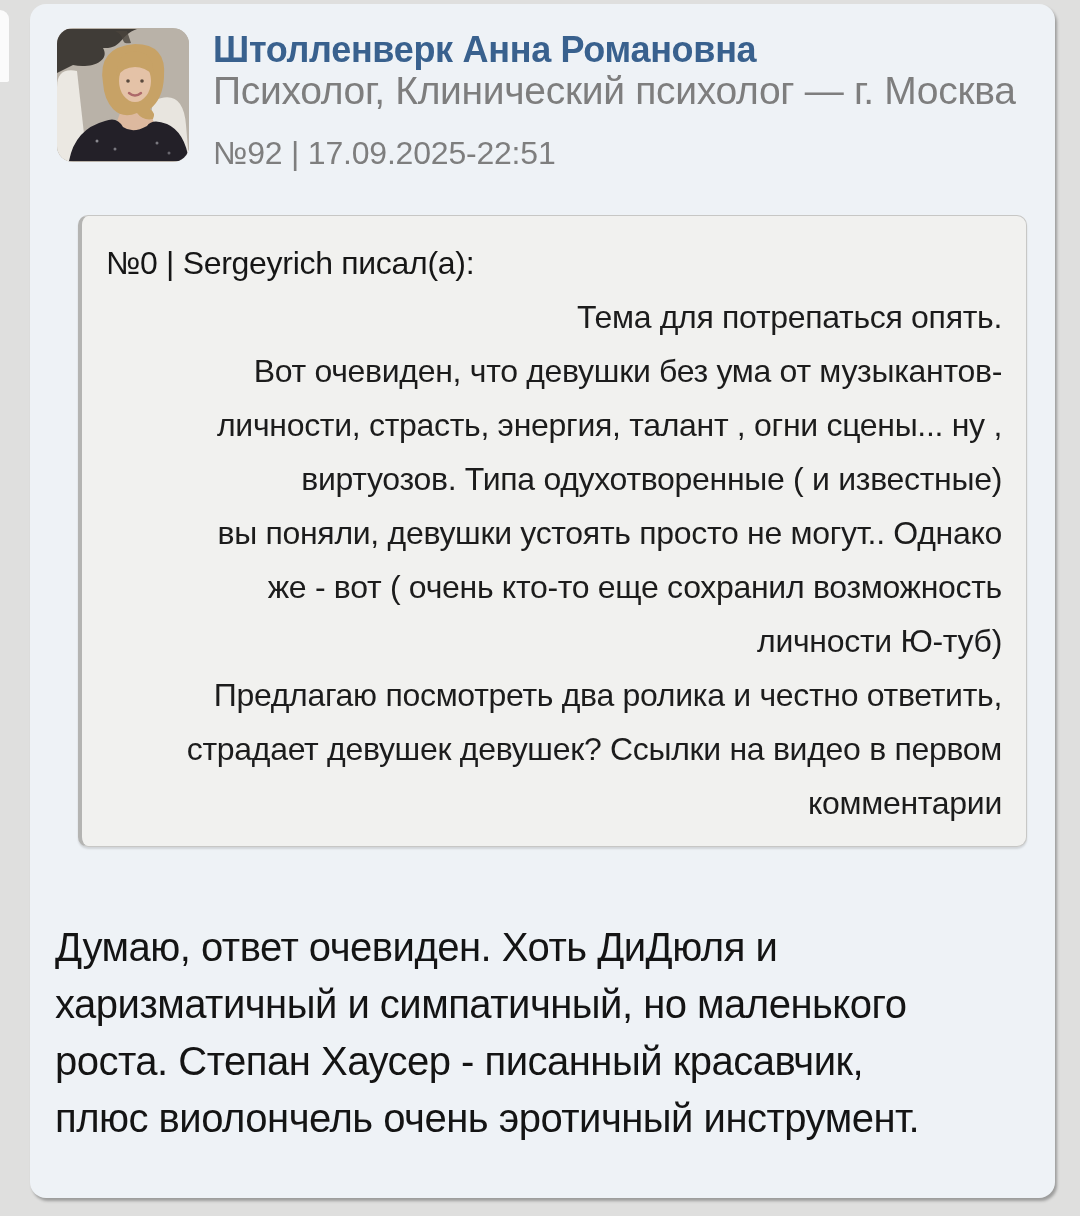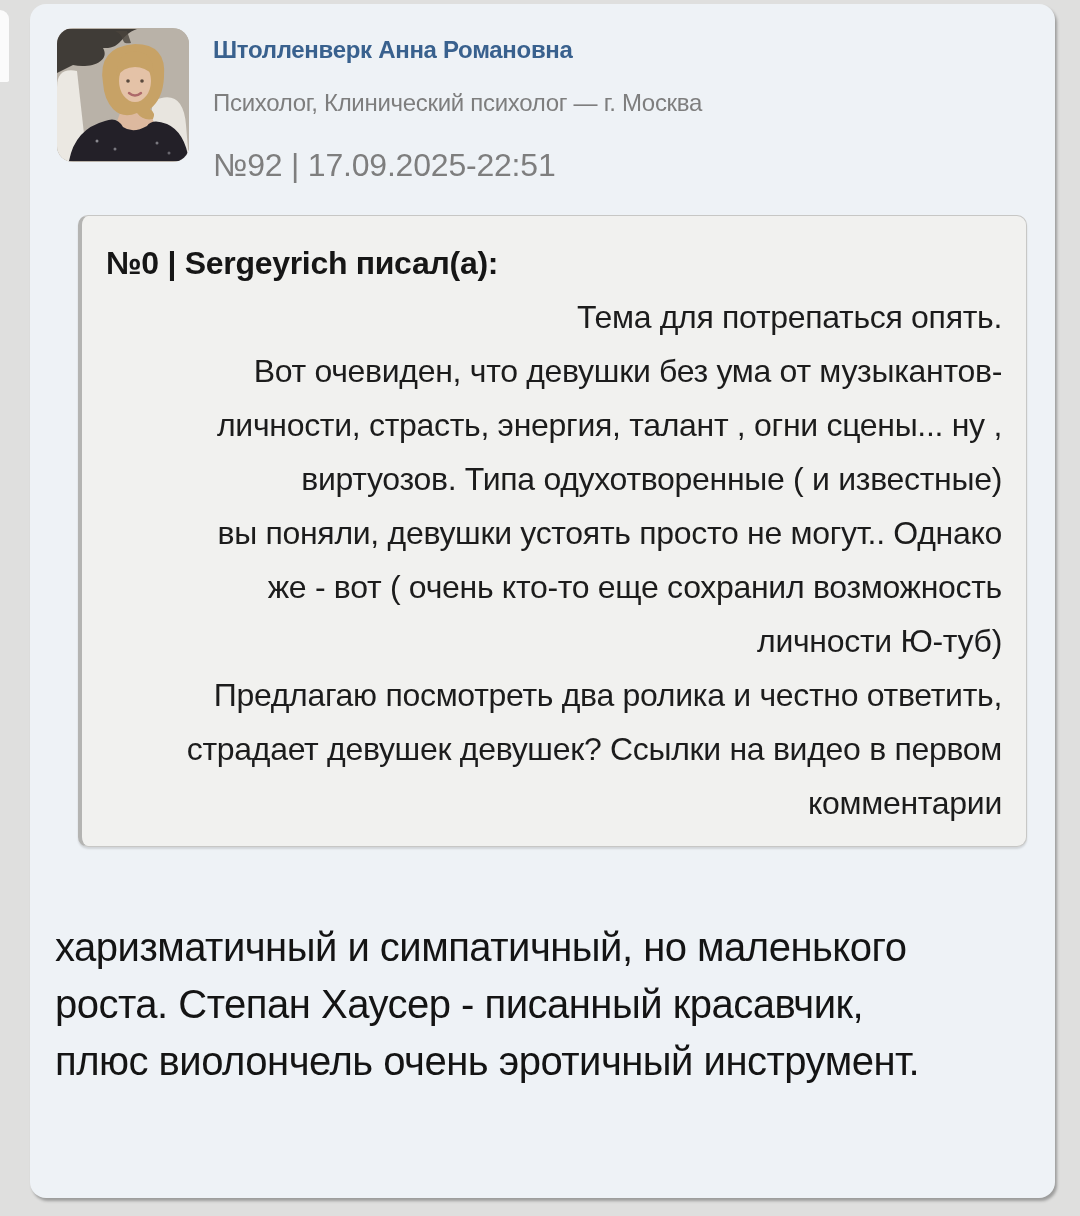--- a/index.html
+++ b/index.html
@@ -20,42 +20,42 @@
     box-shadow:2px 3px 3px rgba(0,0,0,0.30);
   }
   
   .avatar{
     position:absolute;left:27px;top:24px;width:132px;height:134px;
     border-radius:16px;overflow:hidden;background:#b9b2a8;cursor:pointer;
   }
   .avatar svg{display:block;width:100%;height:100%;}
   .hdr{position:absolute;left:183px;top:24px;right:30px;}
   .author-name{
-    font-size:24px;line-height:44px;font-weight:700;
+    font-size:36px;line-height:44px;font-weight:700;
     color:#39618E;letter-spacing:-0.3px;cursor:pointer;white-space:nowrap;
   }
   .author-title{
-    margin-top:12px;font-size:24px;line-height:38px;color:#7e7e7e;
+    font-size:39px;line-height:38px;color:#7e7e7e;
     letter-spacing:-0.3px;white-space:nowrap;
   }
   .post-meta{
     margin-top:24px;font-size:32px;line-height:38px;color:#7e7e7e;
     letter-spacing:-0.2px;white-space:nowrap;
   }
   
   .quote{
     position:absolute;left:48px;top:211px;width:949px;box-sizing:border-box;
     background:#f1f1ef;
     border:1px solid #c7c7c5;border-left:4px solid #b4b4b2;
     border-radius:10px;
     padding:20px 24px 16px 24px;
     box-shadow:0 2px 2px rgba(0,0,0,0.12);
   }
   .quote-header{
-    font-size:32px;line-height:54px;font-weight:700;color:#161616;
+    font-size:32px;line-height:54px;font-weight:400;color:#161616;
     letter-spacing:-0.3px;white-space:nowrap;overflow:hidden;
   }
   .q-line{
     font-size:32px;line-height:54px;color:#1c1c1c;
     letter-spacing:-0.3px;white-space:nowrap;overflow:hidden;text-align:right;
   }
   
   .reply{position:absolute;left:25px;top:915px;width:985px;}
   .r-line{
     font-size:40px;line-height:57px;color:#141414;
@@ -113,19 +113,20 @@
       <div class="q-line">виртуозов. Типа одухотворенные ( и известные)</div>
       <div class="q-line">вы поняли, девушки устоять просто не могут.. Однако</div>
       <div class="q-line">же - вот ( очень кто-то еще сохранил возможность</div>
       <div class="q-line">личности Ю-туб)</div>
       <div class="q-line">Предлагаю посмотреть два ролика и честно ответить,</div>
       <div class="q-line">страдает девушек девушек? Ссылки на видео в первом</div>
       <div class="q-line">комментарии</div>
     </div>
 
     <div class="reply">
+      <div class="r-line">Думаю, ответ очевиден. Хоть ДиДюля и</div>
       <div class="r-line">харизматичный и симпатичный, но маленького</div>
       <div class="r-line">роста. Степан Хаусер - писанный красавчик,</div>
       <div class="r-line">плюс виолончель очень эротичный инструмент.</div>
     </div>
 
   </div>
 </div>
 
 </body></html>

